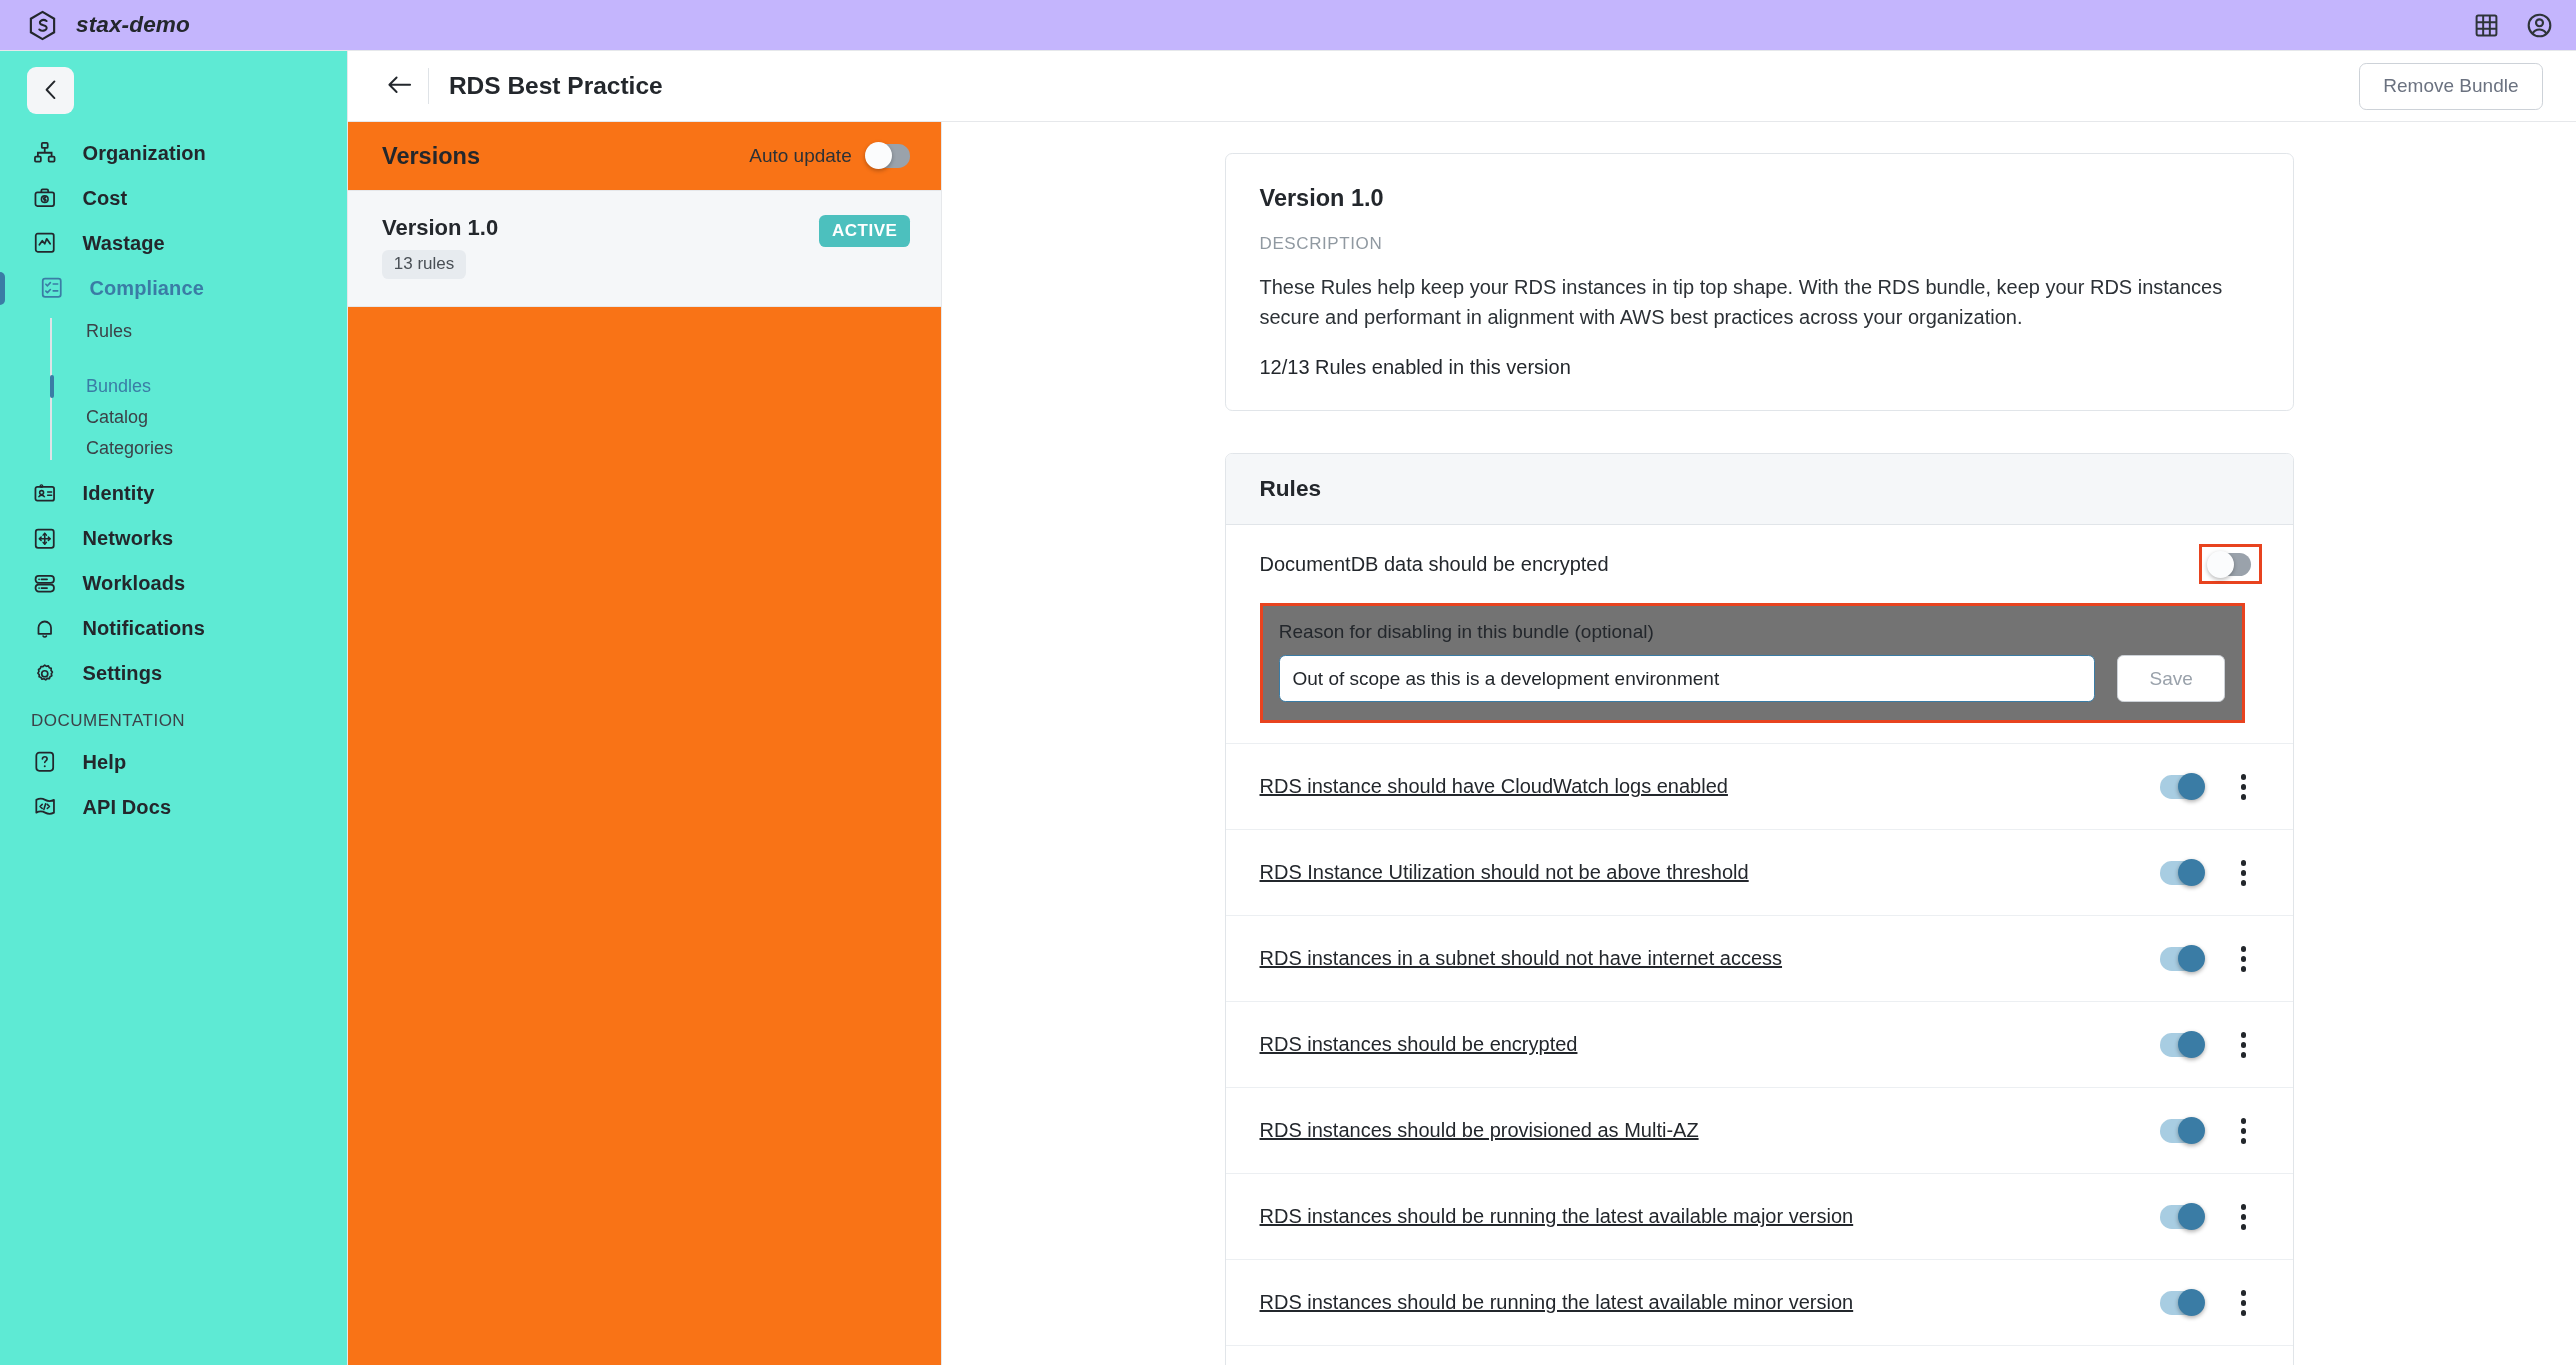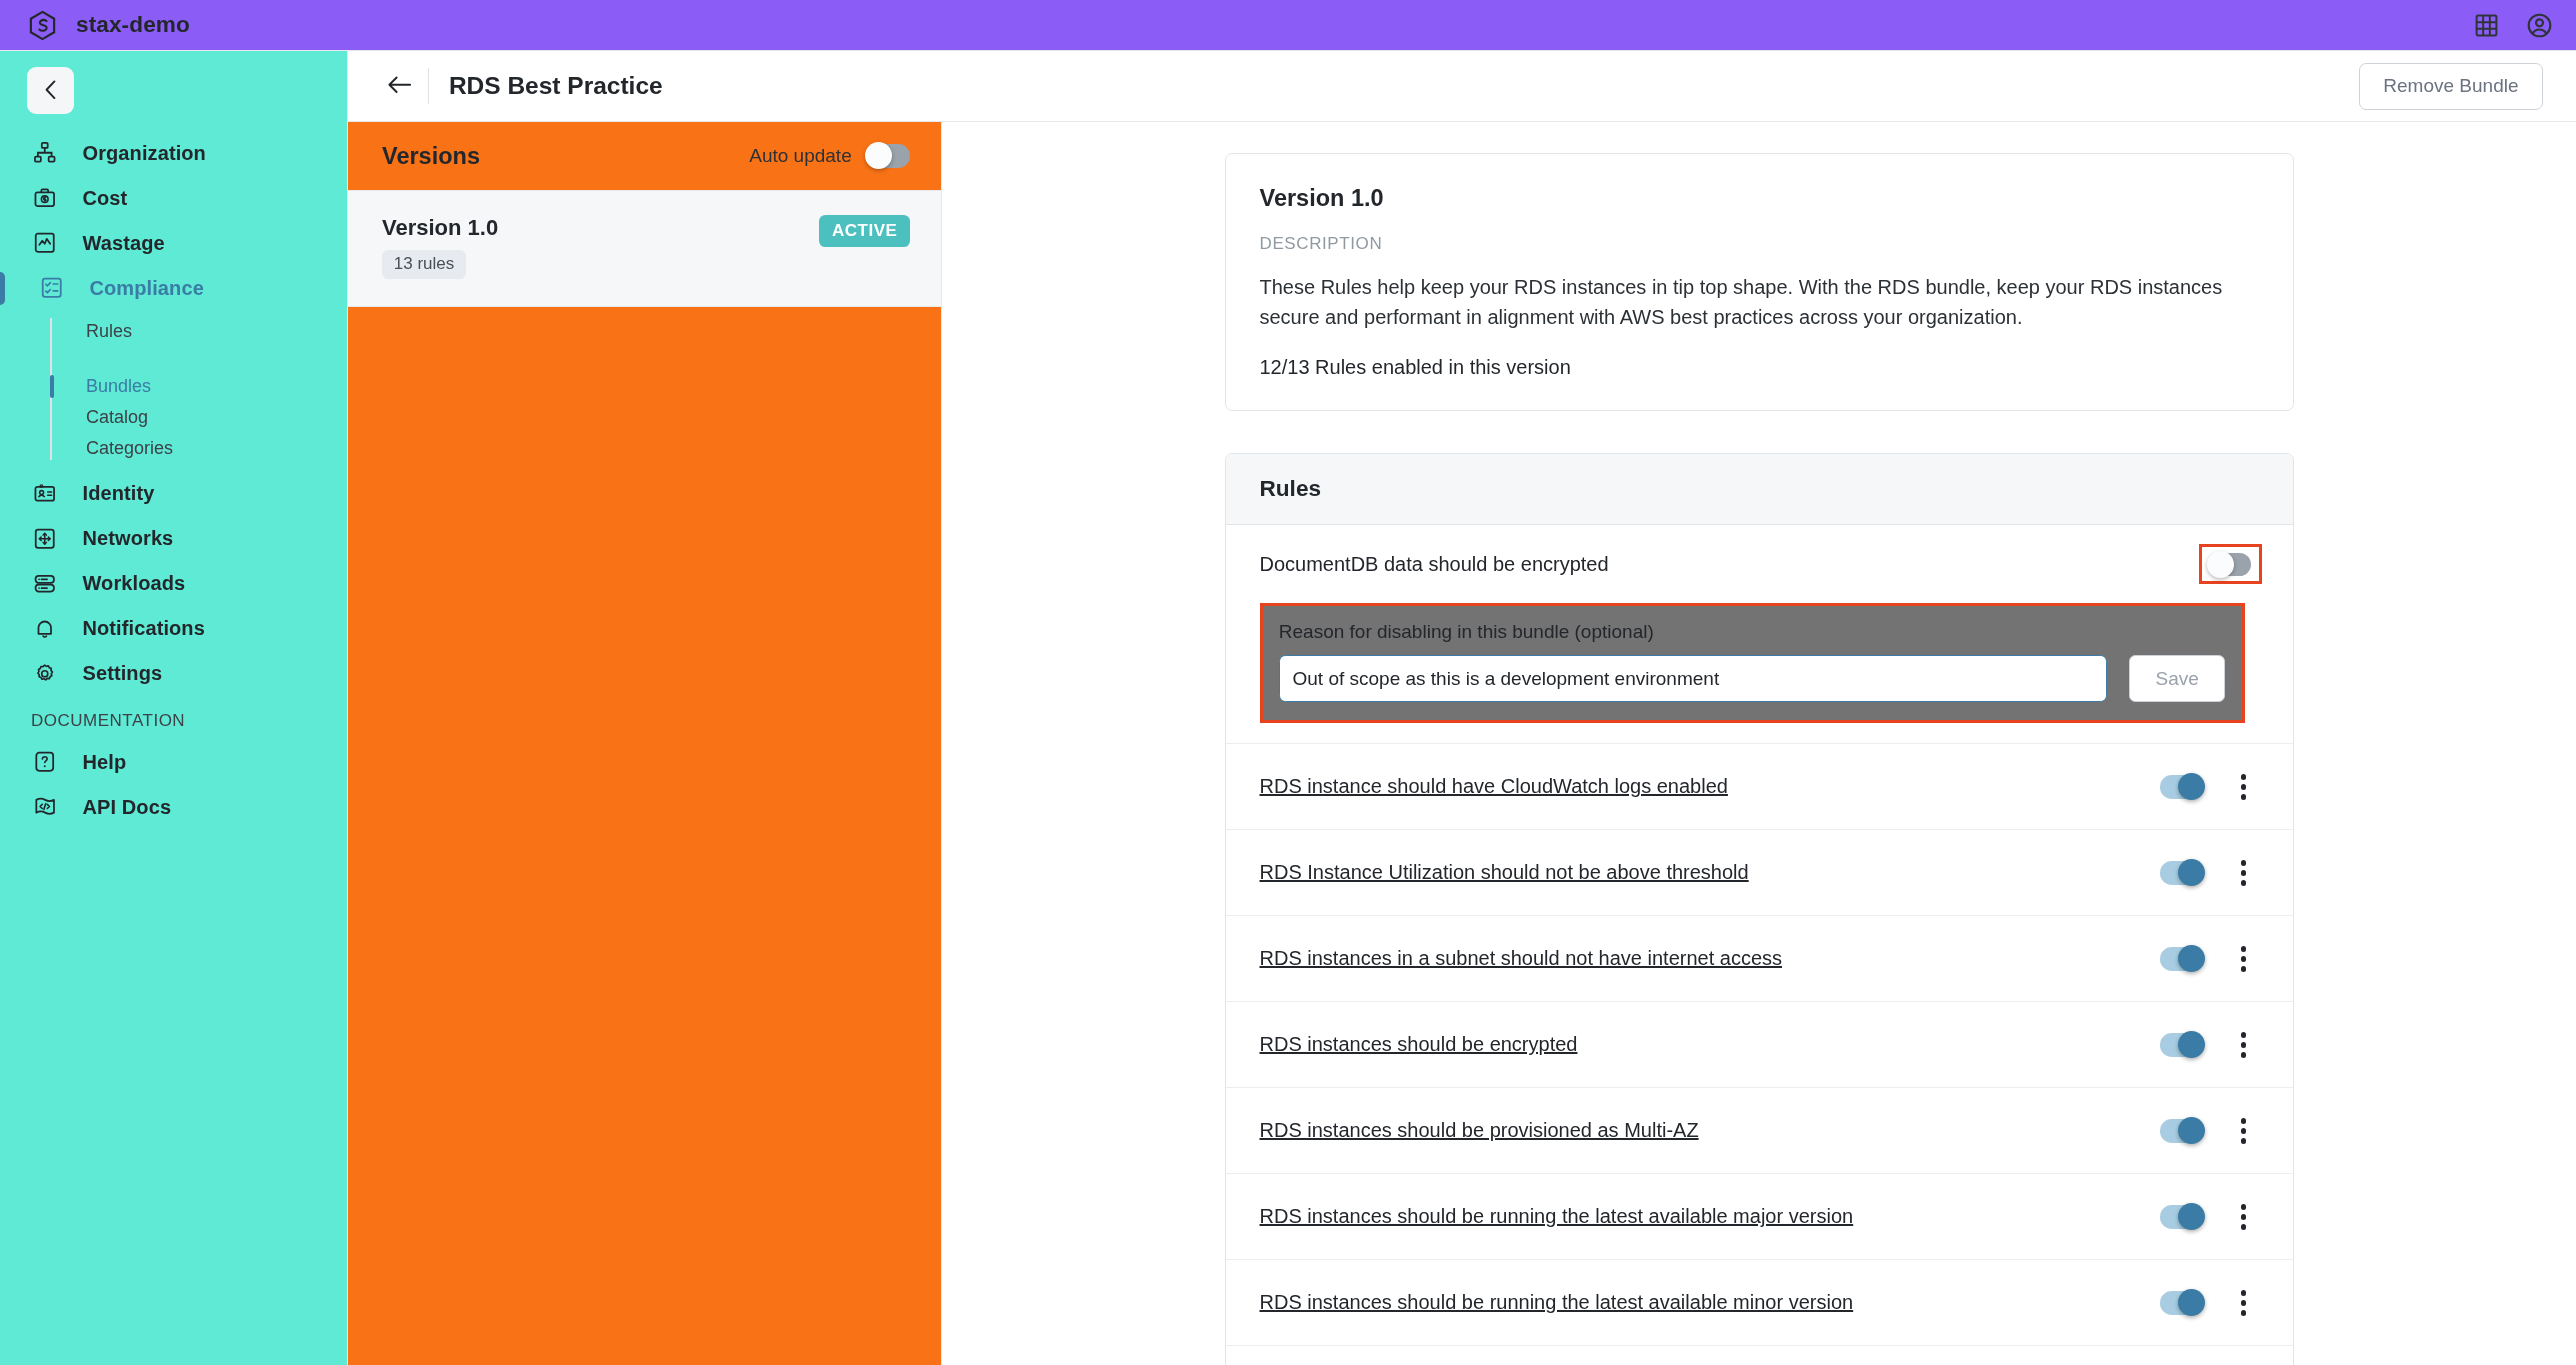--- a/index.html
+++ b/index.html
@@ -7,24 +7,25 @@
     width: 2576px; height: 1366px;
     font-family: "Liberation Sans", sans-serif;
     background: #ffffff;
     overflow: hidden;
   }
   .app { display: flex; flex-direction: column; width: 2576px; height: 1366px; }
 
   
   .topbar {
     height: 51px; flex: 0 0 51px;
-    background: #8b5cf6;
+    background: #c4b5fd;
     border-bottom: 0.9px solid #e6e8eb;
     display: flex; align-items: center;
     padding: 0 23.5px 0 27px;
+    font-style: italic;
   }
   .brand { display: flex; align-items: center; gap: 18px; }
   .brand-logo { width: 31px; height: 31px; display: block; }
   .brand-name {
     font-size: 22.6px; font-weight: 700; color: #23272c; letter-spacing: 0.1px;
   }
   .topbar-spacer { flex: 1; }
   .topbar-icons { display: flex; align-items: center; gap: 27px; }
   .topbar-icons svg { display: block; }
 
@@ -185,21 +186,21 @@
   }
   .reason-row-wrap { padding: 0 0 20px 0; border-bottom:0.9px solid #eceff2; }
   .reason-label { font-size:19px; color:#23272c; margin-bottom:12.7px; }
   .reason-inputs { display:flex; align-items:center; gap:22px; }
   .reason-input {
     flex:1; height:47px; border:1.8px solid #3a7ca5; border-radius:6.3px;
     font-size:19px; color:#23272c; padding: 0 12.7px;
     font-family: inherit; background:#fff; outline:none;
   }
   .save-btn {
-    width:96px; height:47px; background:#fff; border:0.9px solid #cdd2d8;
+    width:108px; height:47px; background:#fff; border:0.9px solid #cdd2d8;
     border-radius:6.3px; font-size:19px; color:#9aa2ab; cursor:pointer;
     font-family: inherit;
   }
 </style>
 </head>
 <body>
 
 <div class="app">
 
   <div class="topbar">

